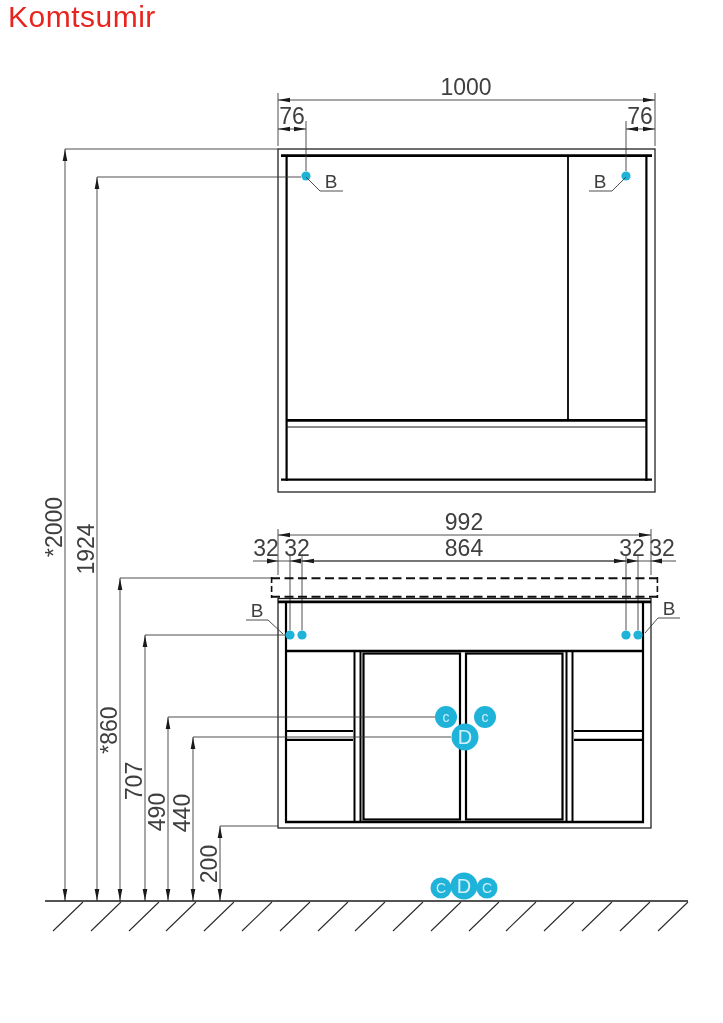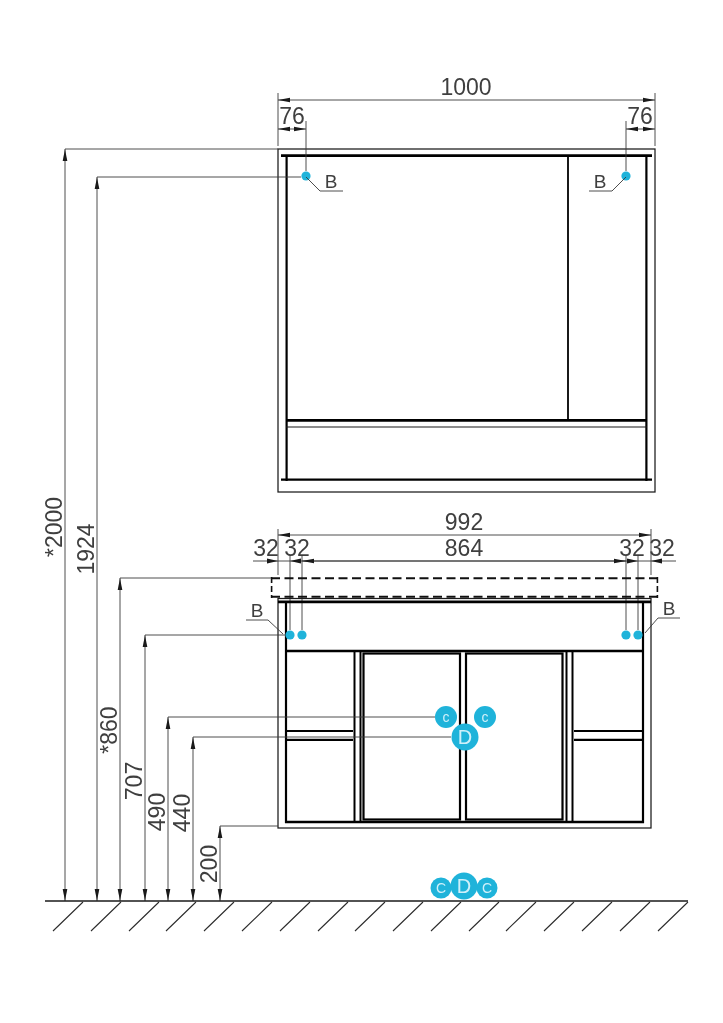--- a/index.html
+++ b/index.html
@@ -23,20 +23,21 @@
   .dot{fill:var(--accent,#1fb3da);}
   .badge{fill:var(--accent,#1fb3da);}
   .blc{fill:var(--circle-letter,#cff0fa);font-size:14px;}
   .bld{fill:var(--circle-letter,#cff0fa);font-size:20px;}
   .arr{fill:#1a1a1a;}
 </style>
 </head>
 <body>
 
 <div class="page">
+  <h1 class="title">Komtsumir</h1>
 
   <svg width="723" height="1023" viewBox="0 0 723 1023">
     <defs>
       <marker id="arr" viewBox="0 0 12 6" refX="12" refY="3" markerWidth="12" markerHeight="6" markerUnits="userSpaceOnUse" orient="auto-start-reverse">
         <path d="M0,0.7 L12,3 L0,5.3 Z" class="arr"></path>
       </marker>
     </defs>
 
     <g>
       <rect x="278" y="149" width="377" height="343" class="s1"></rect>

